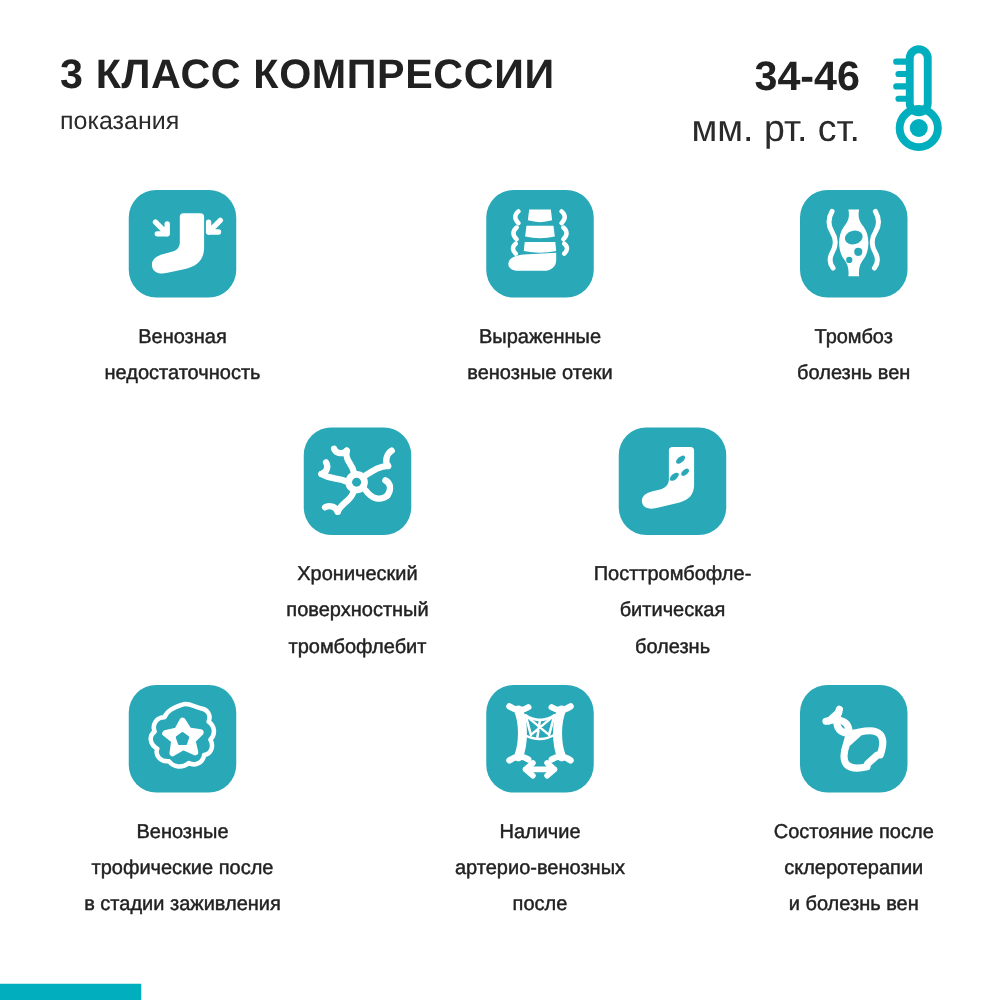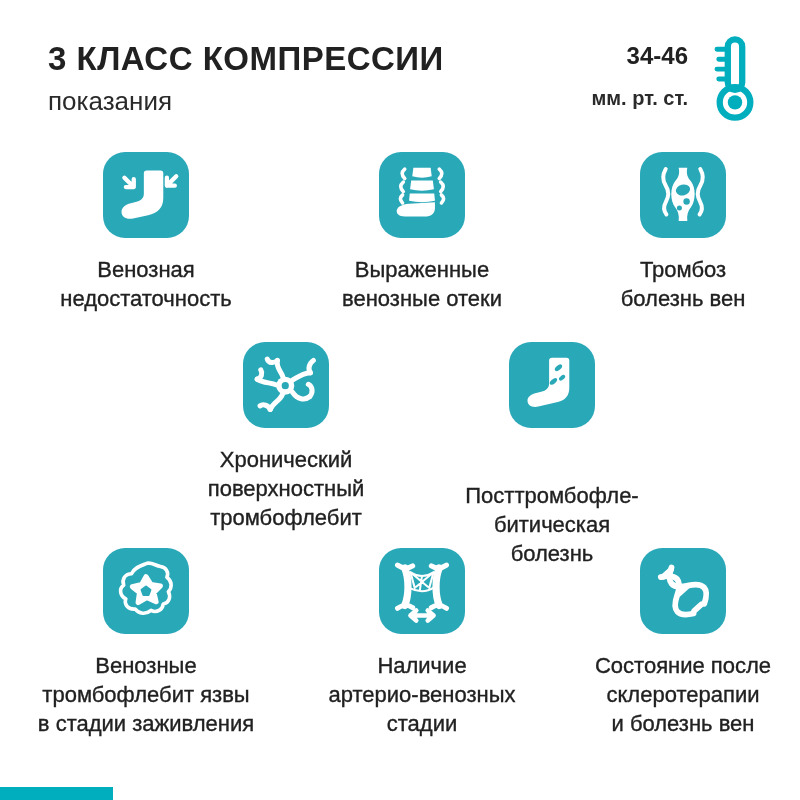--- a/index.html
+++ b/index.html
@@ -7,38 +7,38 @@
     --bright:#00AEBE;
     --text:#212121;
     --bg:#FFFFFF;
   }
   html,body{margin:0;padding:0;}
   body{font-family:"Liberation Sans","DejaVu Sans",sans-serif;background:#fff;}
   .page{position:relative;width:800px;height:800px;background:var(--bg);overflow:hidden;}
 
   .title{position:absolute;left:48px;top:40px;font-size:33px;font-weight:700;
          letter-spacing:.5px;color:var(--text);white-space:nowrap;}
-  .subtitle{position:absolute;left:48px;top:86px;font-size:26px;font-weight:400;color:#2a2a2a;}
-
-  .p-value{position:absolute;top:42px;right:112px;font-size:24px;font-weight:700;color:var(--text);}
-  .p-unit{position:absolute;top:87px;right:112px;font-size:20px;font-weight:700;color:#2a2a2a;white-space:nowrap;}
+  .subtitle{position:absolute;left:48px;top:86px;font-size:20px;font-weight:400;color:#2a2a2a;}
+
+  .p-value{position:absolute;top:42px;right:112px;font-size:33px;font-weight:700;color:var(--text);}
+  .p-unit{position:absolute;top:87px;right:112px;font-size:30px;font-weight:400;color:#2a2a2a;white-space:nowrap;}
   .thermo{position:absolute;top:34px;right:38px;width:54px;height:92px;}
 
   .item{position:absolute;width:300px;display:flex;flex-direction:column;align-items:center;}
   .tile{width:86px;height:86px;border-radius:22px;background:var(--tile);
         display:flex;align-items:center;justify-content:center;flex:0 0 auto;}
   .tile svg{width:72px;height:72px;display:block;}
-  .item-label{margin-top:17px;font-size:22px;line-height:29px;font-weight:500;
+  .item-label{margin-top:17px;font-size:16px;line-height:29px;font-weight:500;
               color:var(--text);text-align:center;white-space:pre-line;
               -webkit-text-stroke:.35px currentColor;}
 
   
   .r1{top:152px;} .r2{top:342px;} .r3{top:548px;}
-  .c1{left:-4px;} .c2{left:272px;} .c3{left:533px;}
-  .c4{left:136px;} .c5{left:402px;gap:36px;}
+  .c1{left:-4px;} .c2{left:282px;} .c3{left:533px;}
+  .c4{left:136px;} .c5{left:388px;}
 
   .footer-bar{position:absolute;left:0;bottom:0;width:113px;height:13px;background:var(--bright);}
 </style>
 </head>
 <body>
 
 <div class="page">
 
   <div class="title">3 КЛАСС КОМПРЕССИИ</div>
   <div class="subtitle">показания</div>
@@ -151,21 +151,21 @@
 
   <div class="item r3 c1">
     <div class="tile">
       <svg viewBox="0 0 100 100">
         <path stroke="#fff" stroke-width="5" fill="none" stroke-linejoin="round" d="M50,12 C57,9 63,15 70,16 C78,17 82,24 79,31 C86,36 87,45 81,51 C85,58 82,67 74,68 C73,76 65,81 57,77 C50,83 40,82 35,75 C26,76 19,69 22,61 C14,57 12,47 19,42 C16,34 21,26 30,26 C33,18 42,15 50,12 Z"></path>
         <path fill="#fff" stroke="#fff" stroke-width="7" stroke-linejoin="round" d="M50,30 L57,41 L70,43 L61,52 L64,65 L51,59 L39,66 L41,52 L31,44 L44,41 Z"></path>
         <path fill="var(--tile)" stroke="var(--tile)" stroke-width="3" stroke-linejoin="round" d="M50,44 L56,48.5 L53.5,55.5 L46.5,55.5 L44,48.5 Z"></path>
       </svg>
     </div>
     <div class="item-label">Венозные
-тромбофлебит язвы
+трофические после
 в стадии заживления</div>
   </div>
 
   <div class="item r3 c2">
     <div class="tile">
       <svg viewBox="0 0 100 100">
         <g stroke="#fff" fill="none" stroke-linecap="round">
           <path d="M26,18 C32,32 32,56 26,70" stroke-width="10"></path>
           <path d="M74,18 C68,32 68,56 74,70" stroke-width="10"></path>
           <path d="M16,14 C23,19 31,19 37,15" stroke-width="7"></path>
@@ -178,21 +178,21 @@
           <path d="M33,46 C45,52 56,52 67,45"></path>
           <path d="M34,24 L40,46 M66,24 L60,46 M50,29 L47,49 M34,24 L58,44 M66,24 L42,44"></path>
         </g>
         <g stroke="#fff" stroke-width="6.5" fill="none" stroke-linecap="round" stroke-linejoin="round">
           <path d="M34,84 H66 M42,77 L34,84 L42,91 M58,77 L66,84 L58,91"></path>
         </g>
       </svg>
     </div>
     <div class="item-label">Наличие
 артерио-венозных
-стадии</div>
+после</div>
   </div>
 
   <div class="item r3 c3">
     <div class="tile">
       <svg viewBox="0 0 100 100">
         <g transform="rotate(-42 50 50) translate(0,9)" stroke="#fff" stroke-width="8" fill="none" stroke-linecap="round">
           <path d="M40,6 C60,17 60,29 40,40 C20,51 20,63 40,74"></path>
           <path d="M60,6 C40,17 40,29 60,40 C80,51 80,63 60,74"></path>
           <path d="M43,8 H57 M43,40 H57 M43,72 H57"></path>
         </g>

